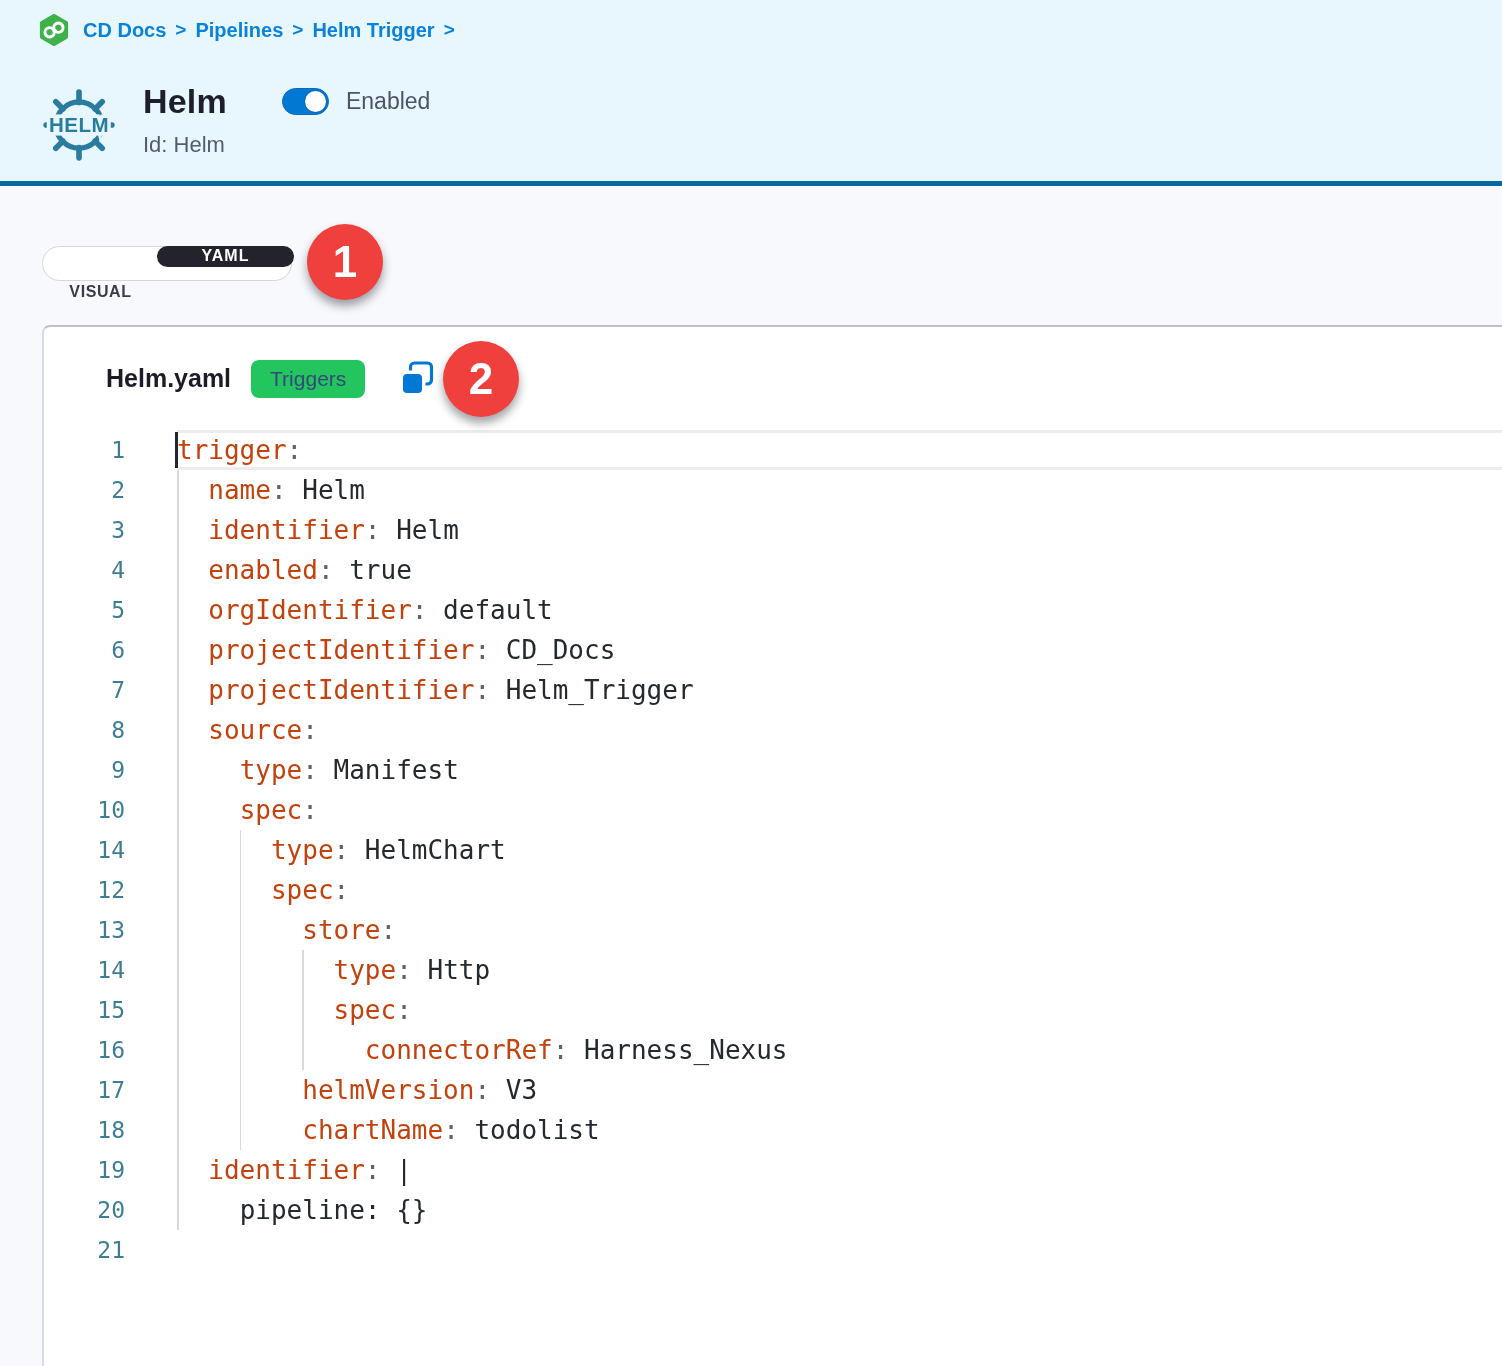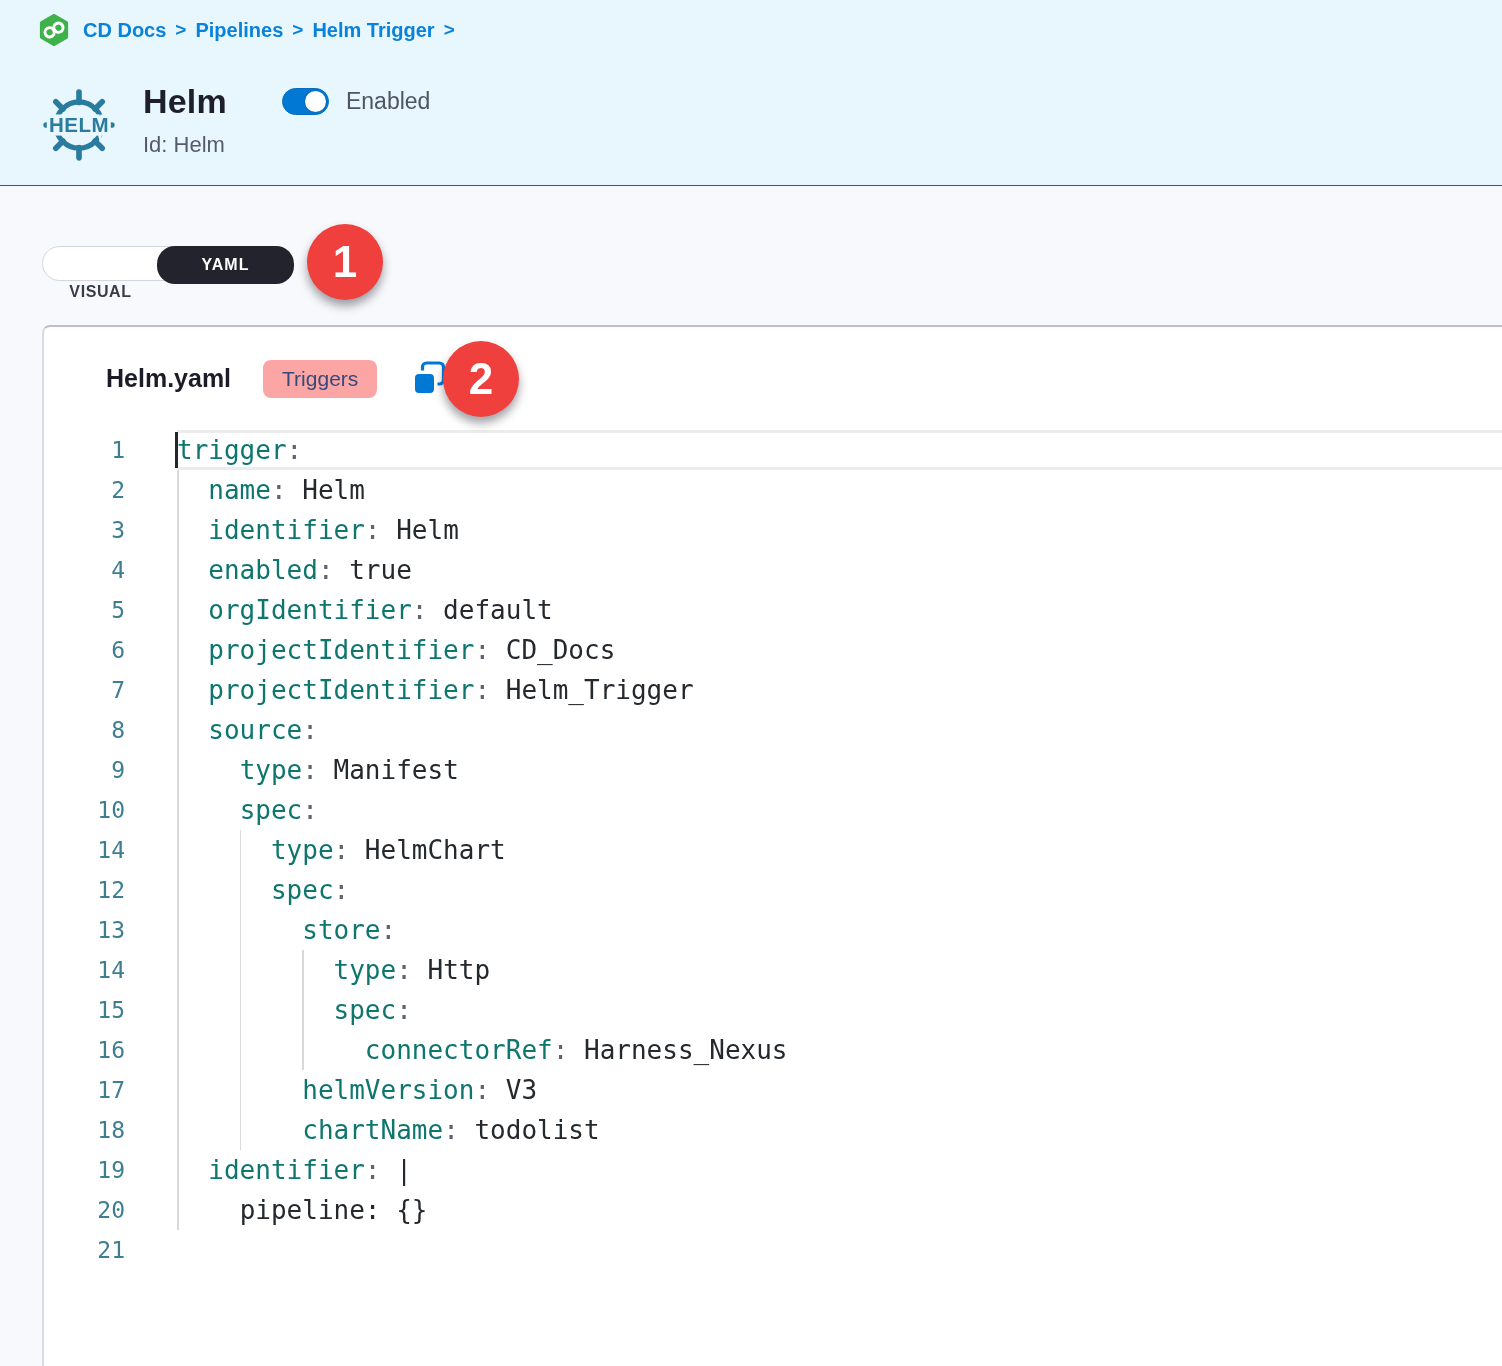--- a/index.html
+++ b/index.html
@@ -2,21 +2,21 @@
 <html><head>
 <meta charset="utf-8">
 <style>
   * { margin:0; padding:0; box-sizing:border-box; }
   html,body { width:1502px; height:1366px; overflow:hidden; background:#f8f9fc;
               font-family:"Liberation Sans", sans-serif; }
   .page { position:relative; width:1502px; height:1366px; }
 
   
   .hdr { position:absolute; left:0; top:0; width:100%; height:186px;
-         background:#e7f7fd; border-bottom:1px solid #0369a1; }
+         background:#e7f7fd; border-bottom:5px solid #0369a1; }
   .crumbs { position:absolute; left:38px; top:14px; display:flex; align-items:center; }
   .crumb-icon { width:32px; height:32px; margin-right:13px; }
   .crumb-link { color:#0b82da; font-size:20px; font-weight:700; cursor:pointer; }
   .crumb-sep { color:#0b82da; font-size:19px; font-weight:700; margin:0 9px; }
 
   .helm-logo { position:absolute; left:40px; top:80px; width:78px; height:88px; }
   .title-block { position:absolute; left:143px; top:82px; }
   .title-row { display:flex; align-items:center; }
   .page-title { font-size:34px; font-weight:700; color:#1e1f2b; letter-spacing:.2px; }
   .switch { position:relative; width:47px; height:27px; border-radius:14px;
@@ -25,57 +25,57 @@
             border-radius:50%; background:#fff; box-shadow:0 0 2px rgba(0,0,0,.35); }
   .enabled-lbl { margin-left:17px; font-size:23px; color:#4f5366; }
   .id-line { margin-top:11px; font-size:22px; color:#565a6f; }
 
   
   .seg { position:absolute; left:42px; top:246px; width:250px; height:35px;
          background:#ffffff; border:1.5px solid #d3d5e1; border-radius:18px; }
   .seg-visual { position:absolute; left:0; top:4px; width:115px; height:100%;
          display:flex; align-items:center; justify-content:center;
          font-size:16px; font-weight:700; letter-spacing:.6px; color:#3a3b49; cursor:pointer;margin-top:24px; }
-  .seg-yaml { position:absolute; left:114px; top:-1.5px; width:137px; height:38px;
+  .seg-yaml { position:absolute; left:114px; top:-1.5px; width:137px; height:21px;
          background:#23232e; border-radius:18px; display:flex; align-items:center;
          justify-content:center; font-size:16px; font-weight:700; letter-spacing:1px;
          color:#ffffff; cursor:pointer; }
 
   
   .ann { position:absolute; width:76px; height:76px; border-radius:50%;
          background:#ef403d; color:#fff; font-size:44px; font-weight:700;
          display:flex; align-items:center; justify-content:center;
          box-shadow:0 6px 10px rgba(45,45,58,.45); z-index:30; }
   .ann1 { left:307px; top:224px; }
   .ann2 { left:399px; top:14px; }
 
   
   .panel { position:absolute; left:42px; top:325px; width:1470px; height:1100px;
            background:#ffffff; border:2px solid #d9dae6; border-top-color:#bdbfd0;
            border-radius:8px 8px 0 0; }
   .panel-hd { position:relative; height:103px; display:flex; align-items:center; }
   .file-name { margin-left:62px; font-size:25px; font-weight:700; color:#1b1c28; }
-  .badge { margin-left:32px; background:#fca5a5; color:#35497c; font-size:21px;
+  .badge { margin-left:20px; background:#22c55e; color:#35497c; font-size:21px;
            font-weight:500; padding:7px 19px; border-radius:8px; }
   .copy-btn { margin-left:34px; width:36px; height:38px; cursor:pointer; border:none;
            background:transparent; padding:0; }
 
   
   .code-area { position:relative; width:100%; height:840px;
                font-family:"DejaVu Sans Mono", monospace; }
   .cur-line { position:absolute; left:133px; right:0; top:0; height:40px;
               border-top:3px solid #ececec; border-bottom:3px solid #ececec; }
   .cursor { position:absolute; left:131px; top:2px; width:2.5px; height:36px;
             background:#23262e; z-index:5; }
   .guide { position:absolute; width:1.5px; background:#d9d9d9; }
   .row { display:flex; height:40px; position:relative; }
   .ln  { width:133px; padding-right:52px; text-align:right; font-size:23px;
          line-height:40px; color:#3e7e93; flex:none; }
   .ct  { font-size:26px; line-height:40px; white-space:pre; letter-spacing:0; }
-  .tok-key { color:#0f766e; }
+  .tok-key { color:#c2410c; }
   .tok-sep { color:#5b6470; }
   .tok-val { color:#24292e; }
 </style>
 </head>
 <body>
 
 <div class="page">
 
   <div class="hdr">
 

